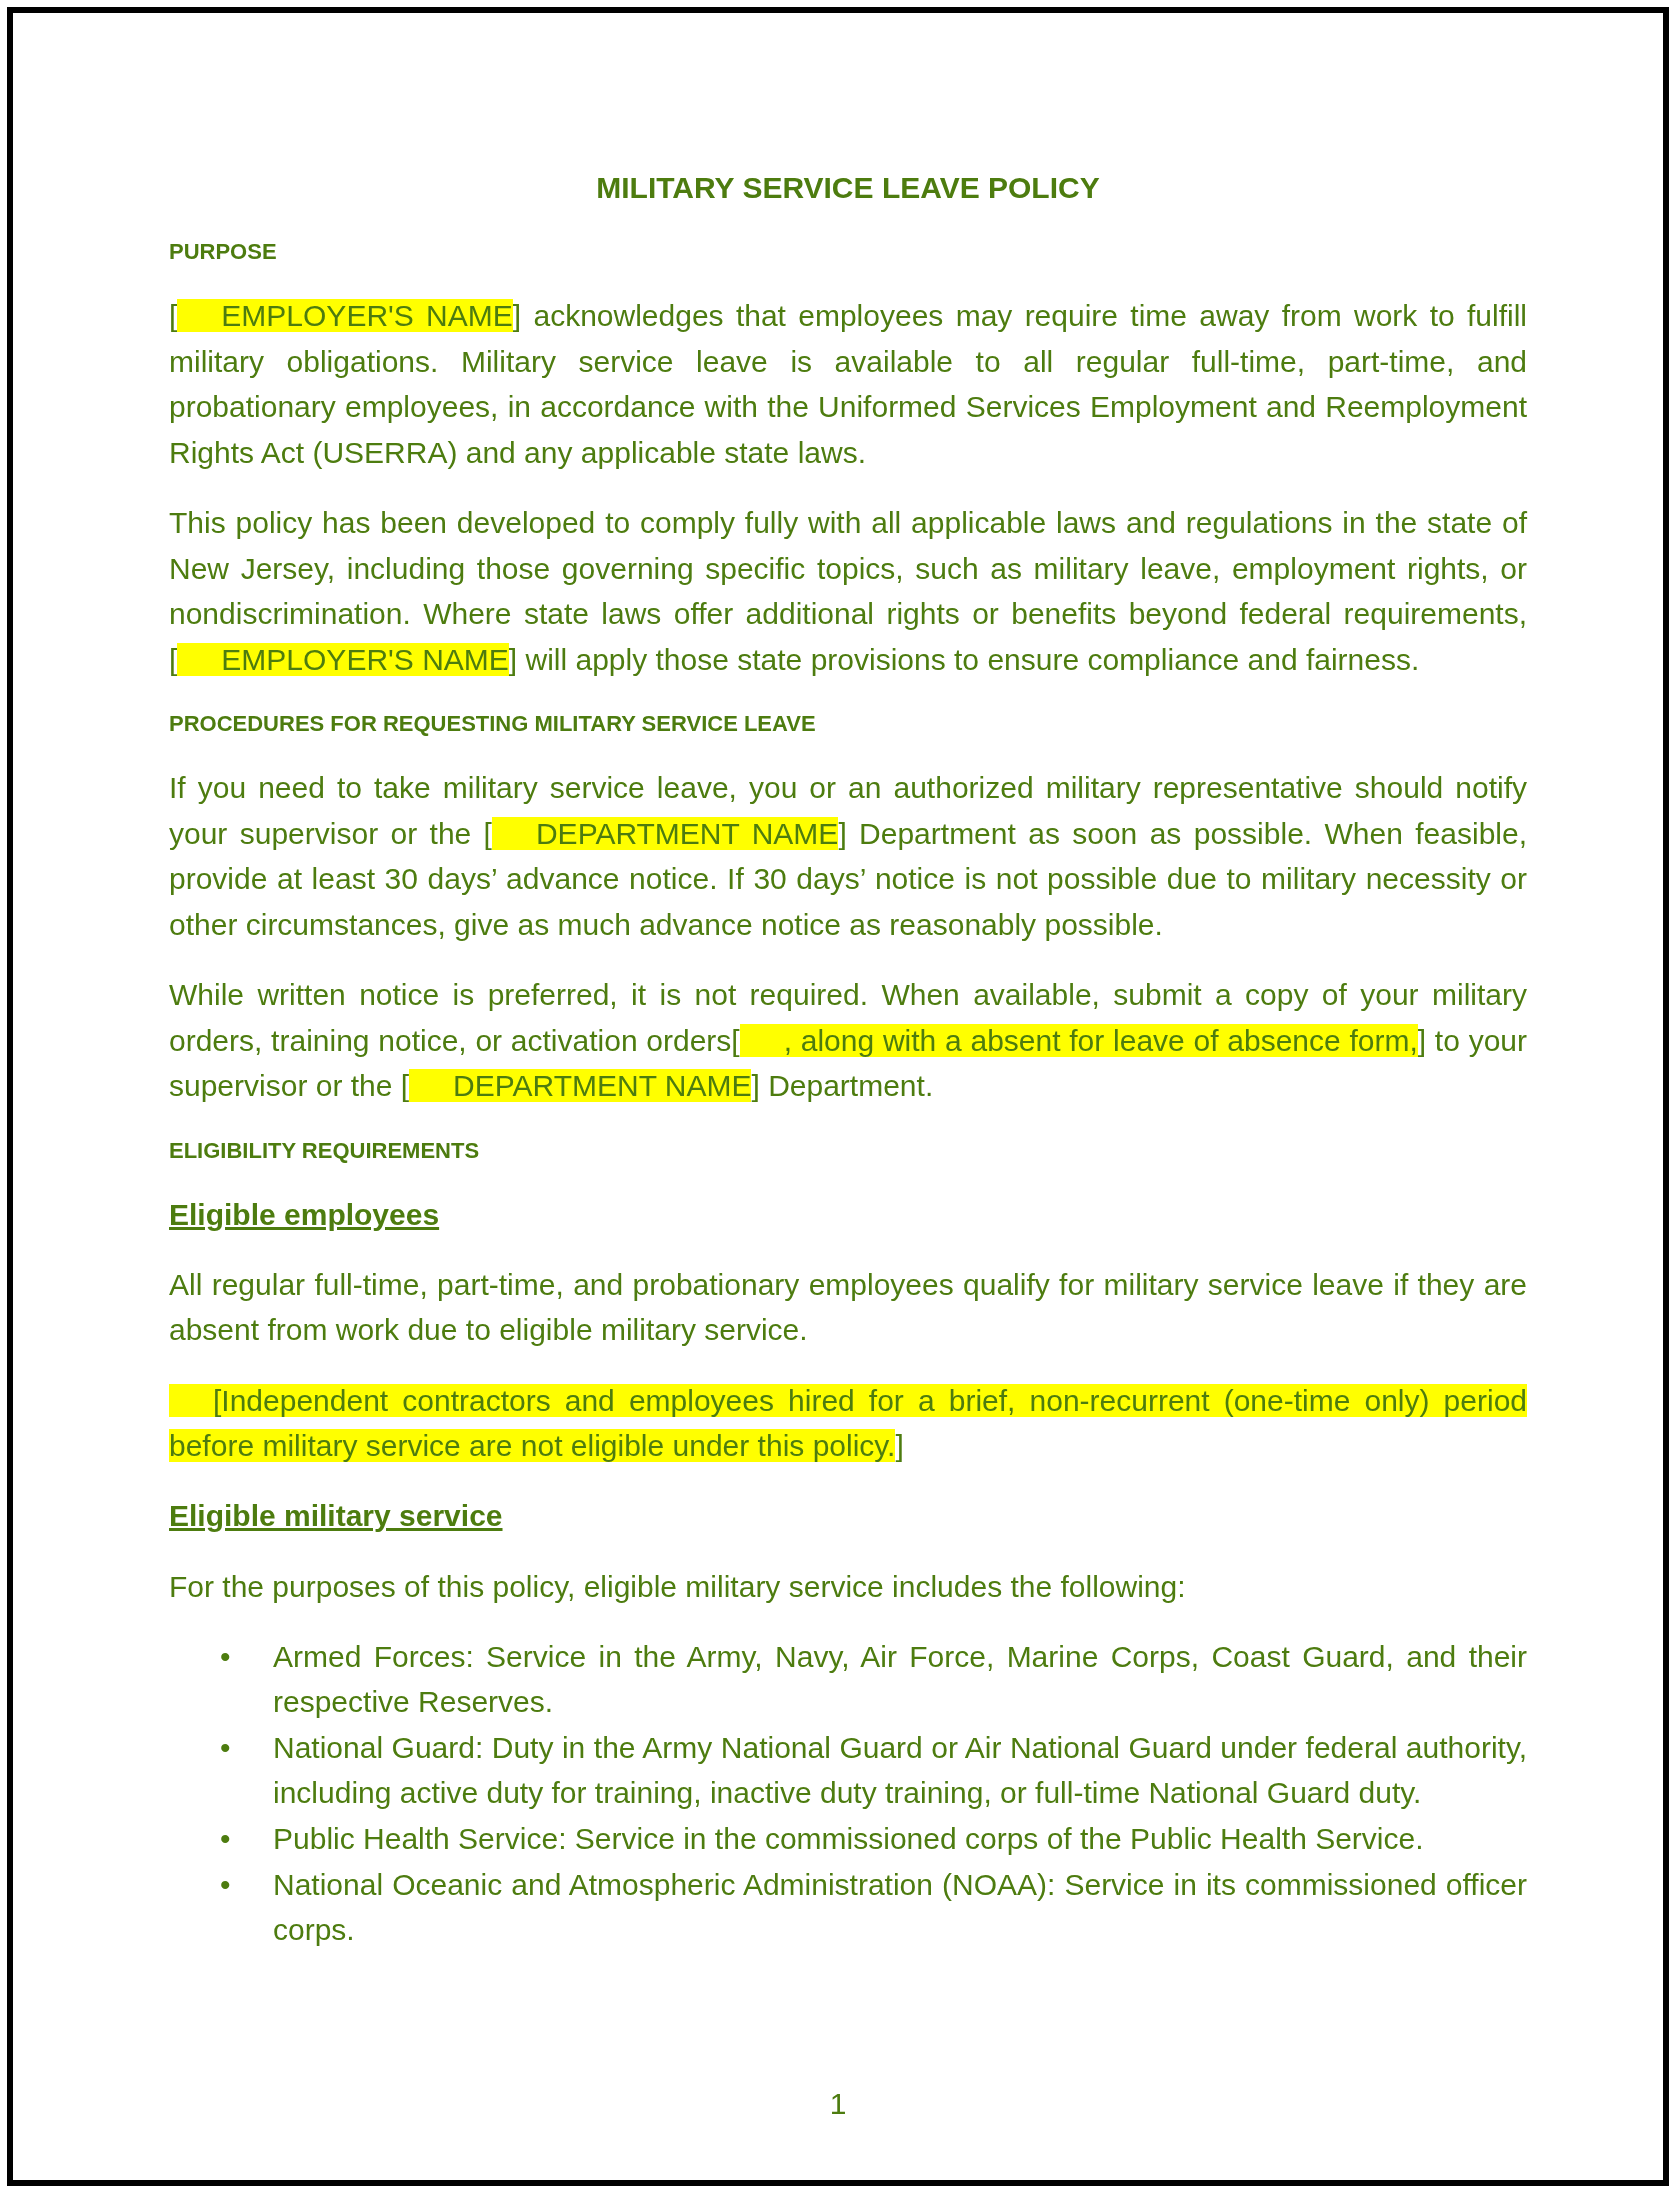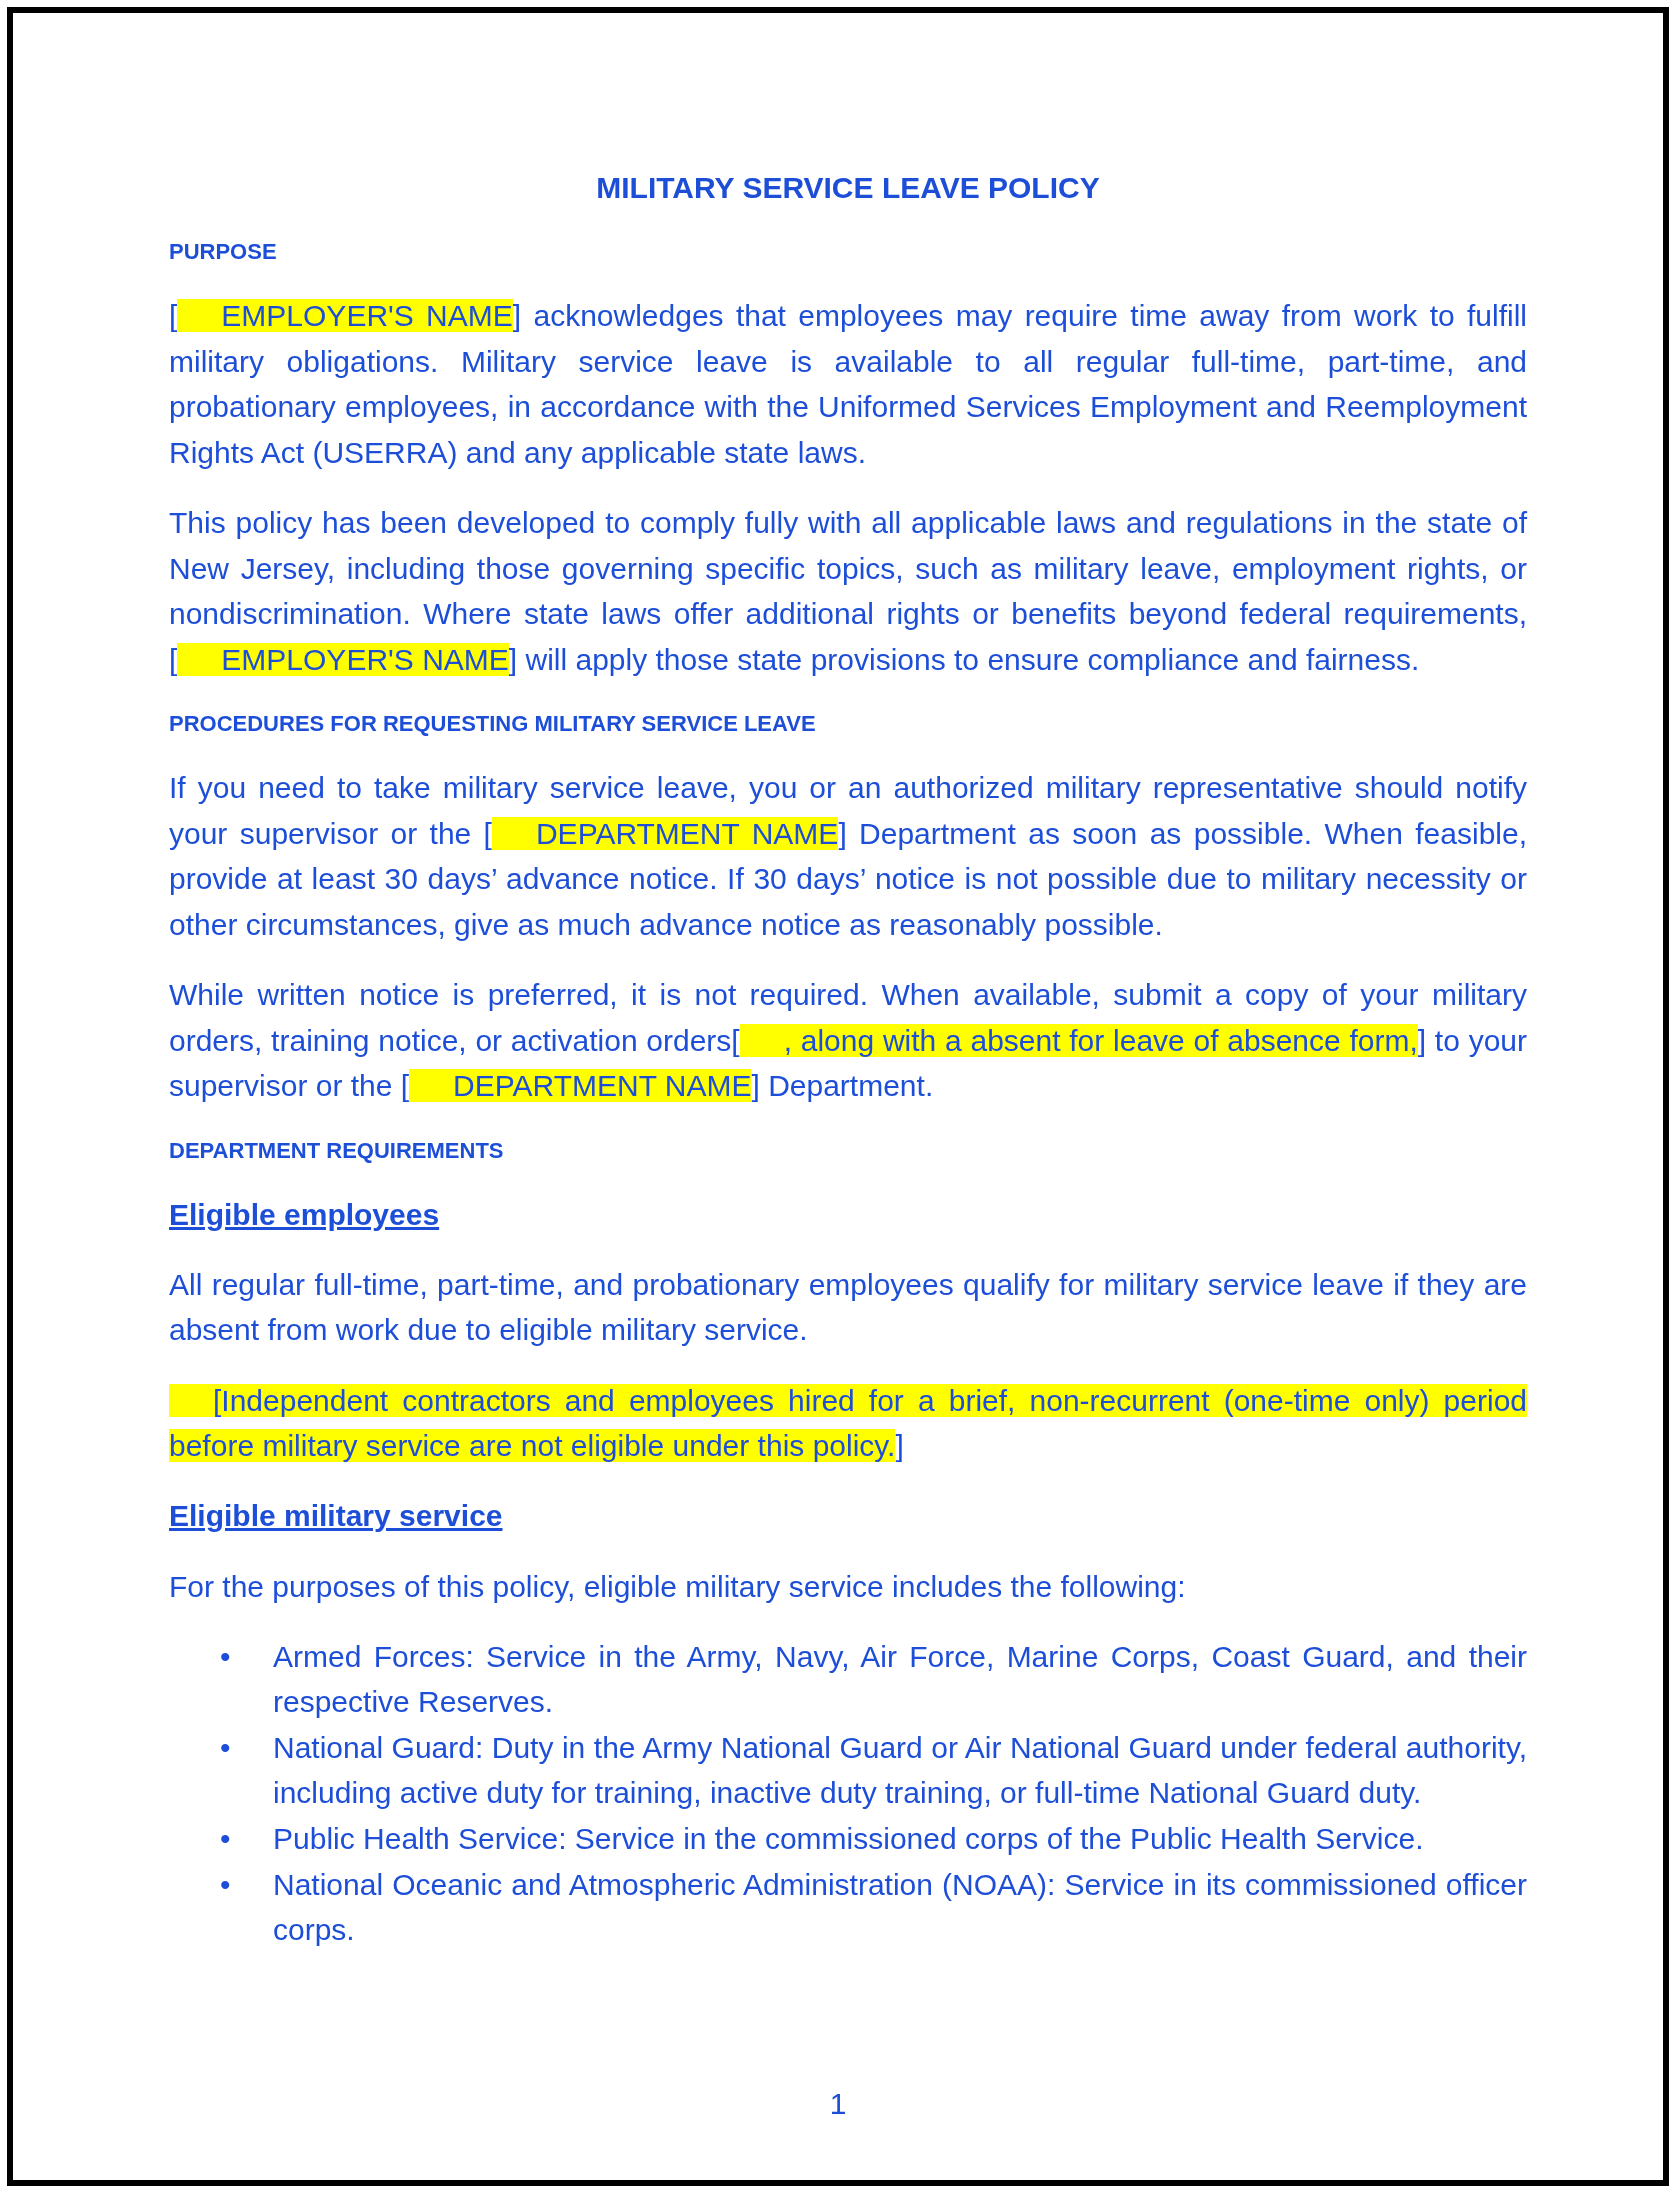--- a/index.html
+++ b/index.html
@@ -8,21 +8,21 @@
     background: #ffffff;
   }
   .page {
     position: relative;
     width: 1676px;
     height: 2193px;
     background: #ffffff;
     box-sizing: border-box;
     overflow: hidden;
     font-family: "Liberation Sans", sans-serif;
-    color: #1d4ed8;
+    color: #4d7c0f;
   }
   .page-frame {
     position: absolute;
     top: 7px;
     left: 7px;
     right: 7px;
     bottom: 7px;
     border: 6.1px solid #000000;
     pointer-events: none;
   }
@@ -95,21 +95,21 @@
   <div class="page-frame"></div>
   <div class="doc-content">
     <h1 class="doc-title">MILITARY SERVICE LEAVE POLICY</h1>
     <div class="doc-blocks">
         <h2>PURPOSE</h2>
         <p><span>[</span><span class="hl">EMPLOYER'S NAME</span><span>] acknowledges that employees may require time away from work to fulfill military obligations. Military service leave is available to all regular full-time, part-time, and probationary employees, in accordance with the Uniformed Services Employment and Reemployment Rights Act (USERRA) and any applicable state laws.</span></p>
         <p><span>This policy has been developed to comply fully with all applicable laws and regulations in the state of New Jersey, including those governing specific topics, such as military leave, employment rights, or nondiscrimination. Where state laws offer additional rights or benefits beyond federal requirements, [</span><span class="hl">EMPLOYER'S NAME</span><span>] will apply those state provisions to ensure compliance and fairness.</span></p>
         <h2>PROCEDURES FOR REQUESTING MILITARY SERVICE LEAVE</h2>
         <p><span>If you need to take military service leave, you or an authorized military representative should notify your supervisor or the [</span><span class="hl">DEPARTMENT NAME</span><span>] Department as soon as possible. When feasible, provide at least 30 days’ advance notice. If 30 days’ notice is not possible due to military necessity or other circumstances, give as much advance notice as reasonably possible.</span></p>
         <p><span>While written notice is preferred, it is not required. When available, submit a copy of your military orders, training notice, or activation orders[</span><span class="hl">, along with a absent for leave of absence form,</span><span>] to your supervisor or the [</span><span class="hl">DEPARTMENT NAME</span><span>] Department.</span></p>
-        <h2>DEPARTMENT REQUIREMENTS</h2>
+        <h2>ELIGIBILITY REQUIREMENTS</h2>
         <h3>Eligible employees</h3>
         <p><span>All regular full-time, part-time, and probationary employees qualify for military service leave if they are absent from work due to eligible military service.</span></p>
         <p><span class="hl">[Independent contractors and employees hired for a brief, non-recurrent (one-time only) period before military service are not eligible under this policy.</span><span>]</span></p>
         <h3>Eligible military service</h3>
         <p><span>For the purposes of this policy, eligible military service includes the following:</span></p>
         <ul>
           <li>Armed Forces: Service in the Army, Navy, Air Force, Marine Corps, Coast Guard, and their respective Reserves.</li>
           <li>National Guard: Duty in the Army National Guard or Air National Guard under federal authority, including active duty for training, inactive duty training, or full-time National Guard duty.</li>
           <li>Public Health Service: Service in the commissioned corps of the Public Health Service.</li>
           <li>National Oceanic and Atmospheric Administration (NOAA): Service in its commissioned officer corps.</li>

